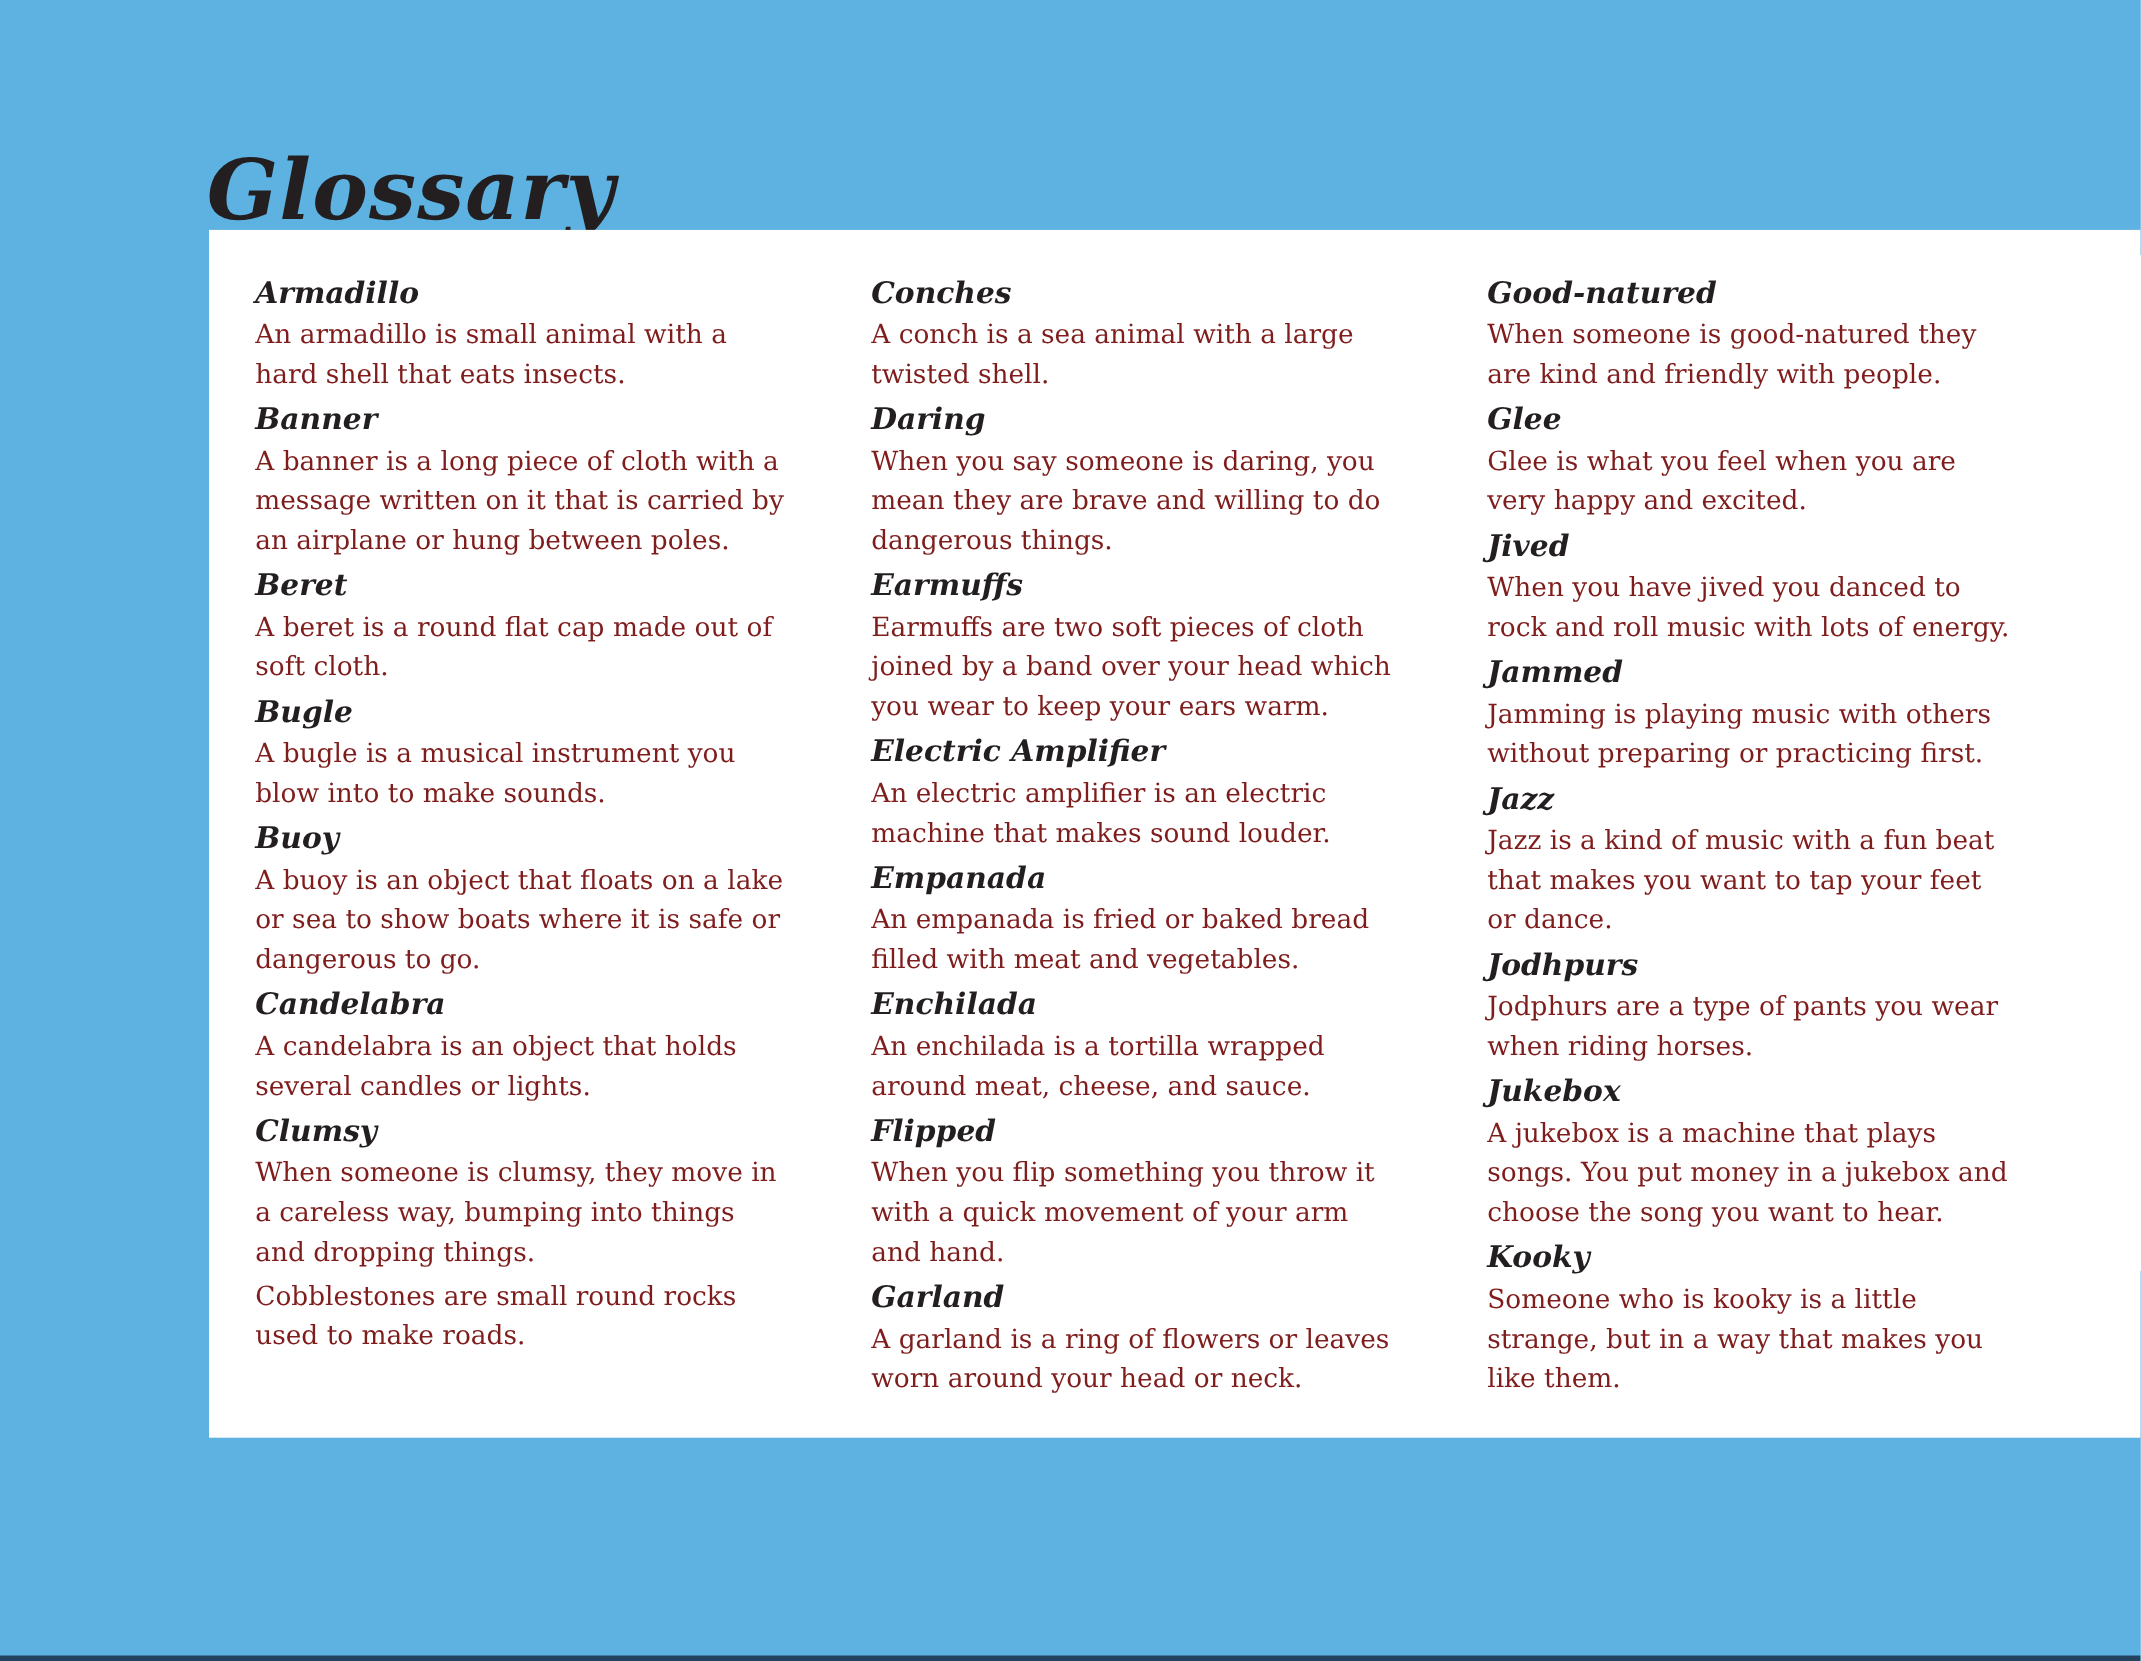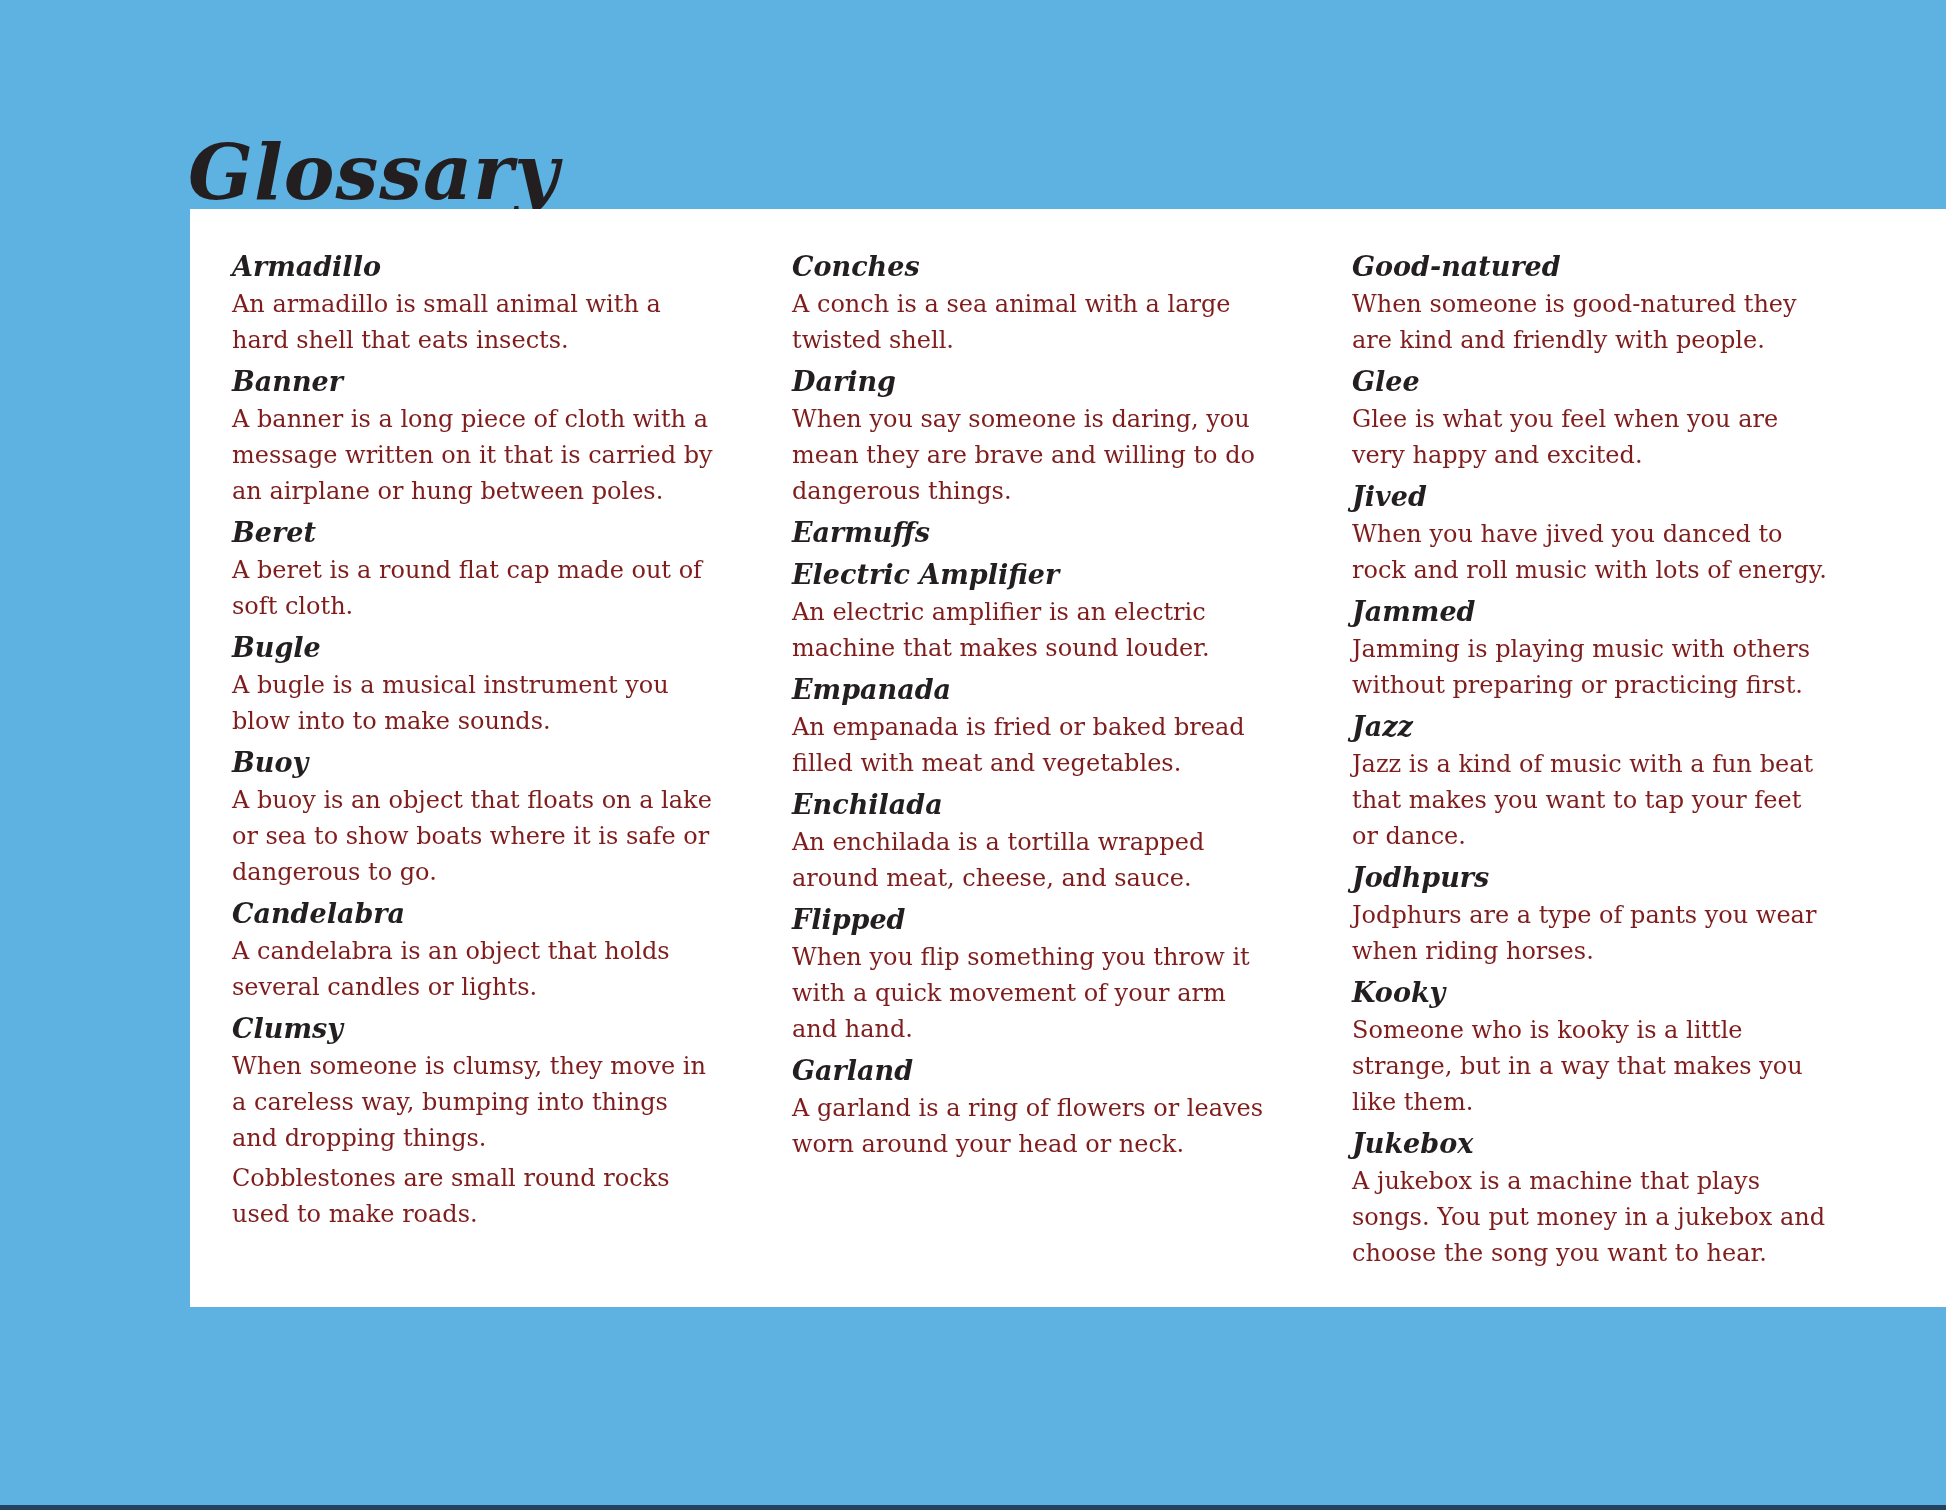--- a/index.html
+++ b/index.html
@@ -119,20 +119,21 @@
         <div class="entry">
           <h3 class="term">Conches</h3>
           <p class="definition">A conch is a sea animal with a large twisted shell.</p>
         </div>
         <div class="entry">
           <h3 class="term">Daring</h3>
           <p class="definition">When you say someone is daring, you mean they are brave and willing to do dangerous things.</p>
         </div>
         <div class="entry">
           <h3 class="term">Earmuffs</h3>
+          <p class="definition">Earmuffs are two soft pieces of cloth joined by a band over your head which you wear to keep your ears warm.</p>
         </div>
         <div class="entry">
           <h3 class="term">Electric Amplifier</h3>
           <p class="definition">An electric amplifier is an electric machine that makes sound louder.</p>
         </div>
         <div class="entry">
           <h3 class="term">Empanada</h3>
           <p class="definition">An empanada is fried or baked bread filled with meat and vegetables.</p>
         </div>
         <div class="entry">
@@ -167,24 +168,24 @@
         </div>
         <div class="entry">
           <h3 class="term">Jazz</h3>
           <p class="definition">Jazz is a kind of music with a fun beat that makes you want to tap your feet or dance.</p>
         </div>
         <div class="entry">
           <h3 class="term">Jodhpurs</h3>
           <p class="definition">Jodphurs are a type of pants you wear when riding horses.</p>
         </div>
         <div class="entry">
+          <h3 class="term">Jukebox</h3>
+          <p class="definition">A jukebox is a machine that plays songs. You put money in a jukebox and choose the song you want to hear.</p>
+        </div>
+        <div class="entry">
           <h3 class="term">Kooky</h3>
           <p class="definition">Someone who is kooky is a little strange, but in a way that makes you like them.</p>
-        </div>
-        <div class="entry">
-          <h3 class="term">Jukebox</h3>
-          <p class="definition">A jukebox is a machine that plays songs. You put money in a jukebox and choose the song you want to hear.</p>
         </div>
       </div>
     </div>
 </div>
 
 <div class="bottom-edge"></div>
 
 </body></html>

